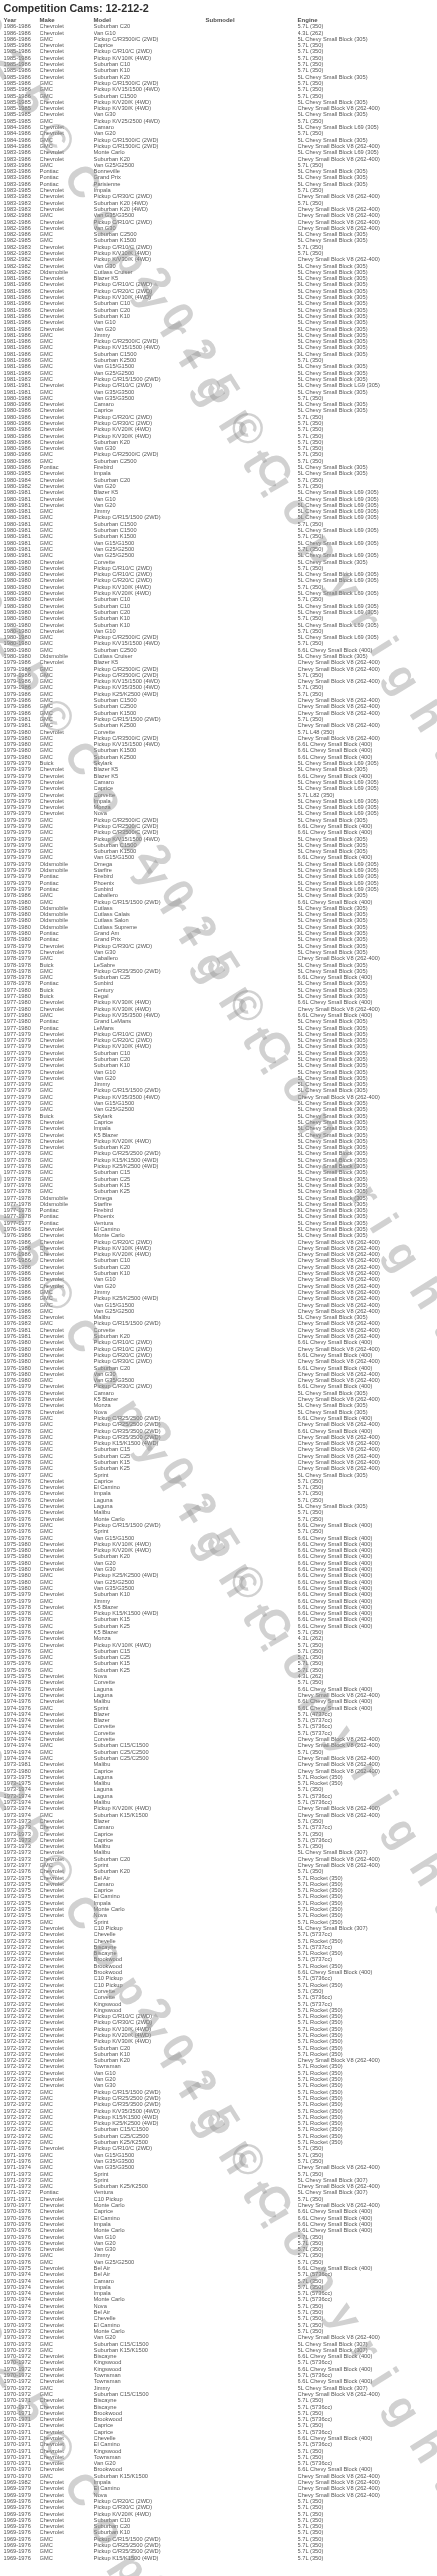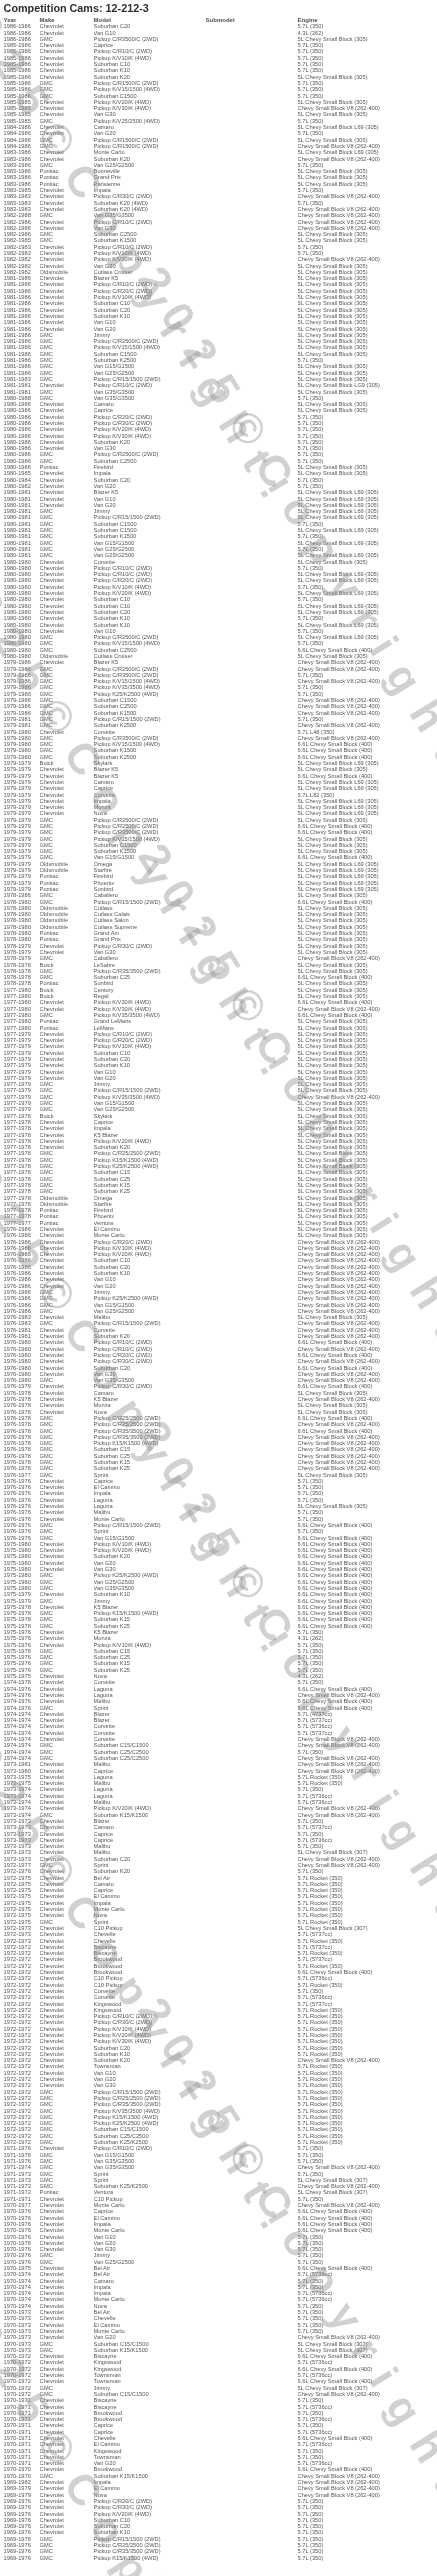--- a/index.html
+++ b/index.html
@@ -20,21 +20,21 @@
   .watermark-layer{position:absolute;left:0;top:0;width:438px;height:3884px;z-index:2;
                    pointer-events:none;overflow:hidden;}
   .wm{position:absolute;font-size:43px;font-weight:bold;letter-spacing:18.5px;
       color:rgba(145,145,145,0.42);transform:rotate(58deg);transform-origin:left top;
       white-space:nowrap;font-family:"Liberation Sans",sans-serif;}
 </style>
 </head>
 <body>
 
 <div class="content">
-  <h1 class="page-title">Competition Cams: 12-212-3</h1>
+  <h1 class="page-title">Competition Cams: 12-212-2</h1>
   <table class="fitment">
     <colgroup>
       <col class="c-year">
         <col class="c-make">
         <col class="c-model">
         <col class="c-sub">
         <col class="c-eng">
     </colgroup>
     <thead>
       <tr>

